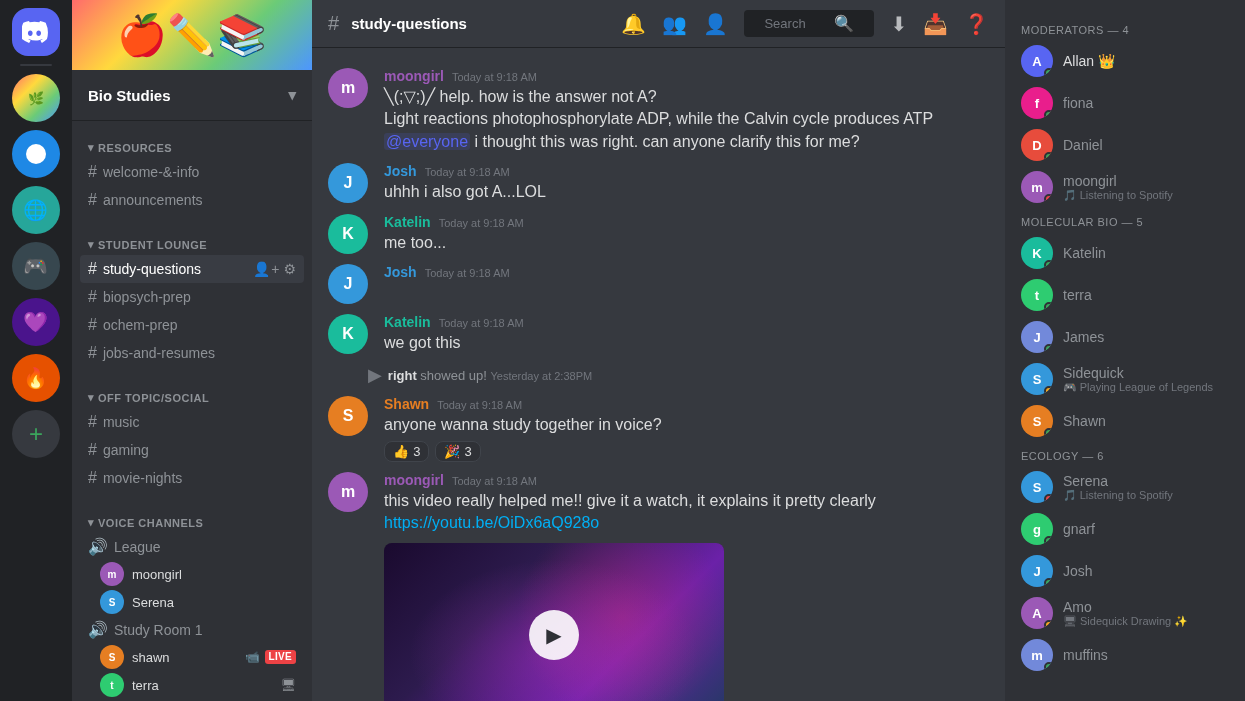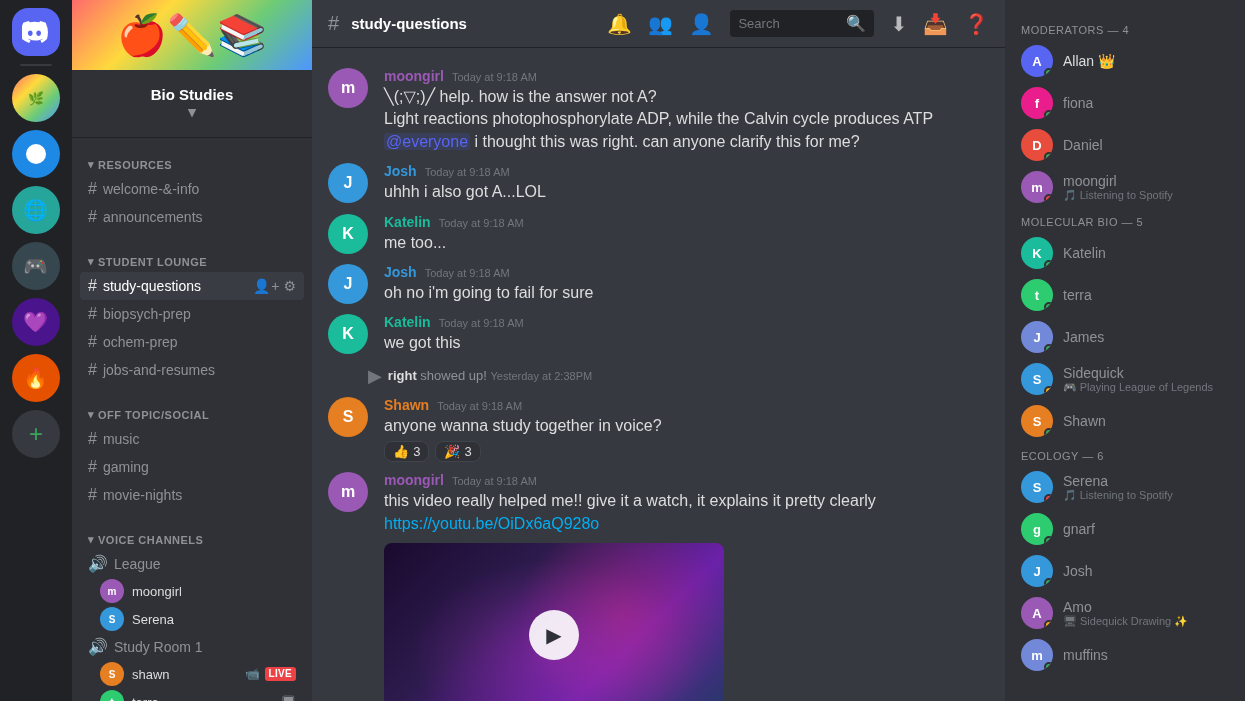--- a/index.html
+++ b/index.html
@@ -60,21 +60,20 @@
     .server-header {
       padding: 16px;
       border-bottom: 1px solid #202225;
       display: flex;
       align-items: center;
       justify-content: space-between;
       cursor: pointer;
       font-weight: 600;
       color: #fff;
       font-size: 15px;
-      flex-direction: column;
     }
     .channel-section {
       padding: 16px 8px 4px 8px;
     }
     .section-header {
       display: flex; align-items: center; gap: 4px;
       font-size: 11px; font-weight: 600;
       color: #8e9297;
       text-transform: uppercase;
       letter-spacing: 0.5px;
@@ -148,23 +147,23 @@
       flex-shrink: 0;
     }
     .channel-header-icon { color: #8e9297; font-size: 20px; }
     .channel-header-name { font-weight: 600; color: #fff; font-size: 15px; }
     .channel-header-actions { margin-left: auto; display: flex; gap: 16px; align-items: center; }
     .header-icon-btn { color: #b9bbbe; font-size: 20px; cursor: pointer; }
     .search-box {
       background: #202225;
       border-radius: 4px;
       display: flex; align-items: center;
-      padding: 4px 8px;
+      padding: 4px 20px;
       gap: 8px;
-      width: 144px;
+      width: 130px;
     }
     .search-box input {
       background: none; border: none; outline: none;
       color: #8e9297; font-size: 13px; width: 100%;
     }
     .search-box input::placeholder { color: #72767d; }
 
     
     .messages-area {
       flex: 1;
@@ -499,21 +498,20 @@
       </div>
     </div>
 
     <div class="message-group">
       <div class="msg-avatar av-blue">J</div>
       <div class="msg-content">
         <div class="msg-header">
           <span class="msg-author" style="color:#3498db;">Josh</span>
           <span class="msg-time">Today at 9:18 AM</span>
         </div>
-        <div class="msg-text">oh no i'm going to fail for sure</div>
       </div>
     </div>
 
     <div class="message-group">
       <div class="msg-avatar av-teal">K</div>
       <div class="msg-content">
         <div class="msg-header">
           <span class="msg-author" style="color:#1abc9c;">Katelin</span>
           <span class="msg-time">Today at 9:18 AM</span>
         </div>

